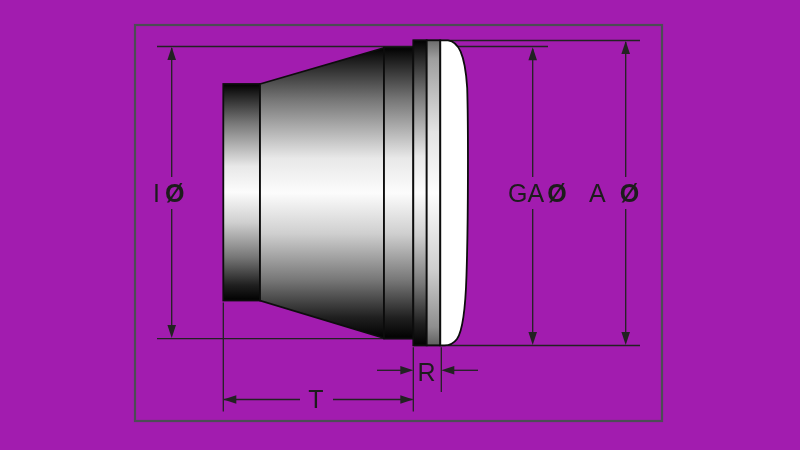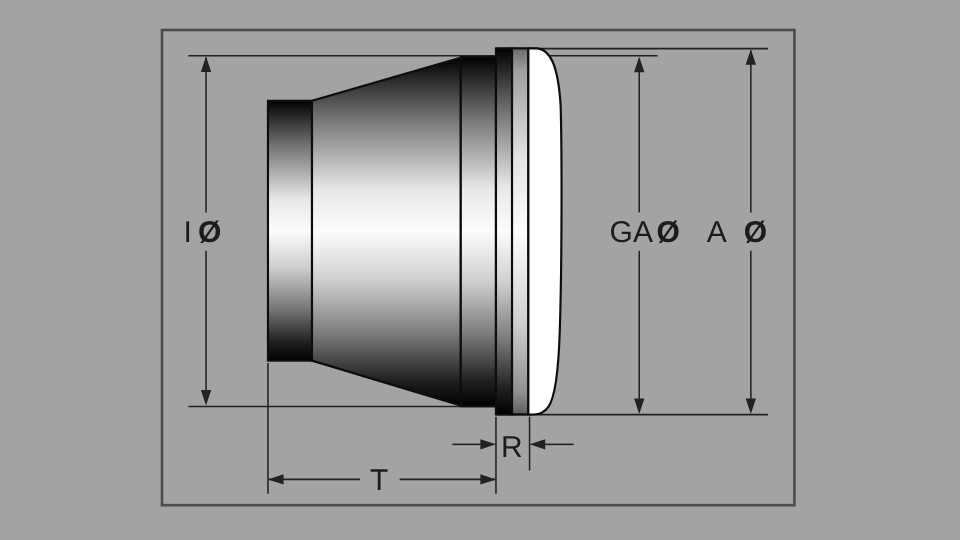--- a/index.html
+++ b/index.html
@@ -1,16 +1,16 @@
 <!DOCTYPE html>
 <html><head>
 <meta charset="utf-8">
 <style>
   html,body{margin:0;padding:0;background:#ffffff;}
-  .stage{width:800px;height:450px;position:relative;background:#a3a3a3;overflow:hidden;}
+  .stage{width:800px;height:450px;position:relative;background:#a21caf;overflow:hidden;}
   svg{display:block;}
   .lbl{font-family:"Liberation Sans","DejaVu Sans",sans-serif;font-size:25px;fill:#1c1c1c;}
   .sym{font-weight:bold;}
   .dim{stroke:#222222;stroke-width:1.3;fill:none;}
   .arrow{fill:#222222;stroke:none;}
   .outline{stroke:#0d0d0d;stroke-width:1.8;}
 </style>
 </head>
 <body>
 

